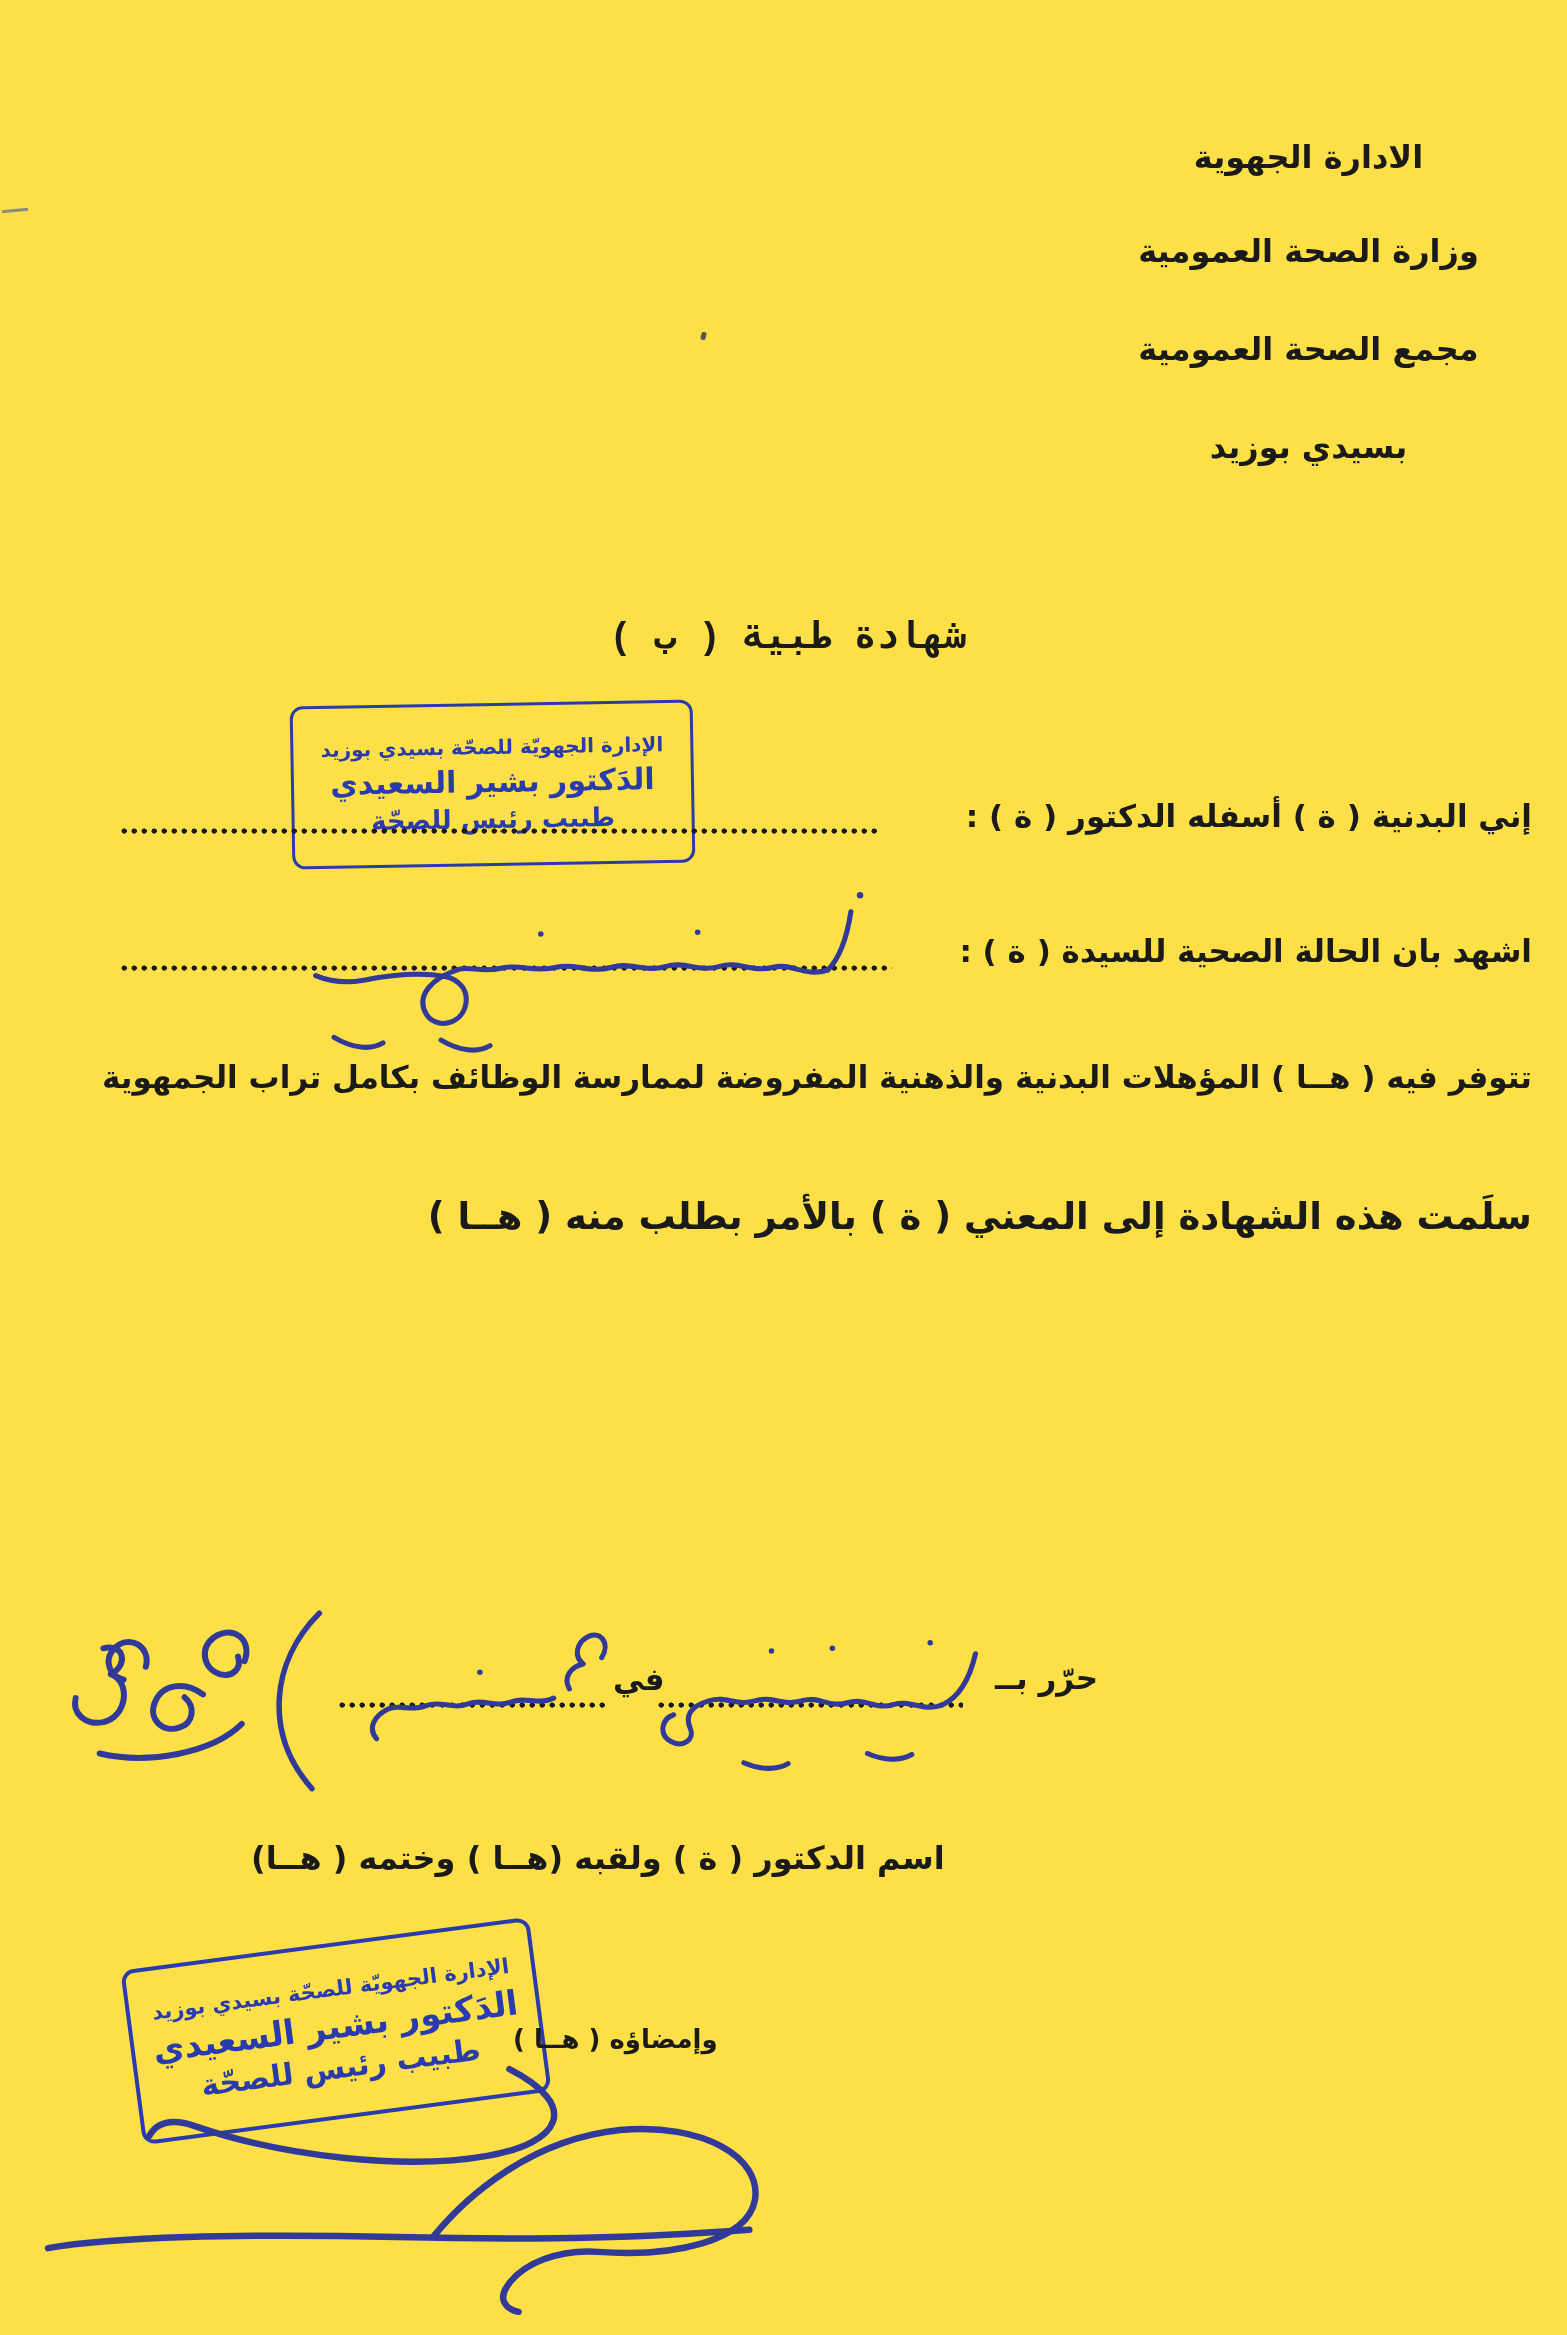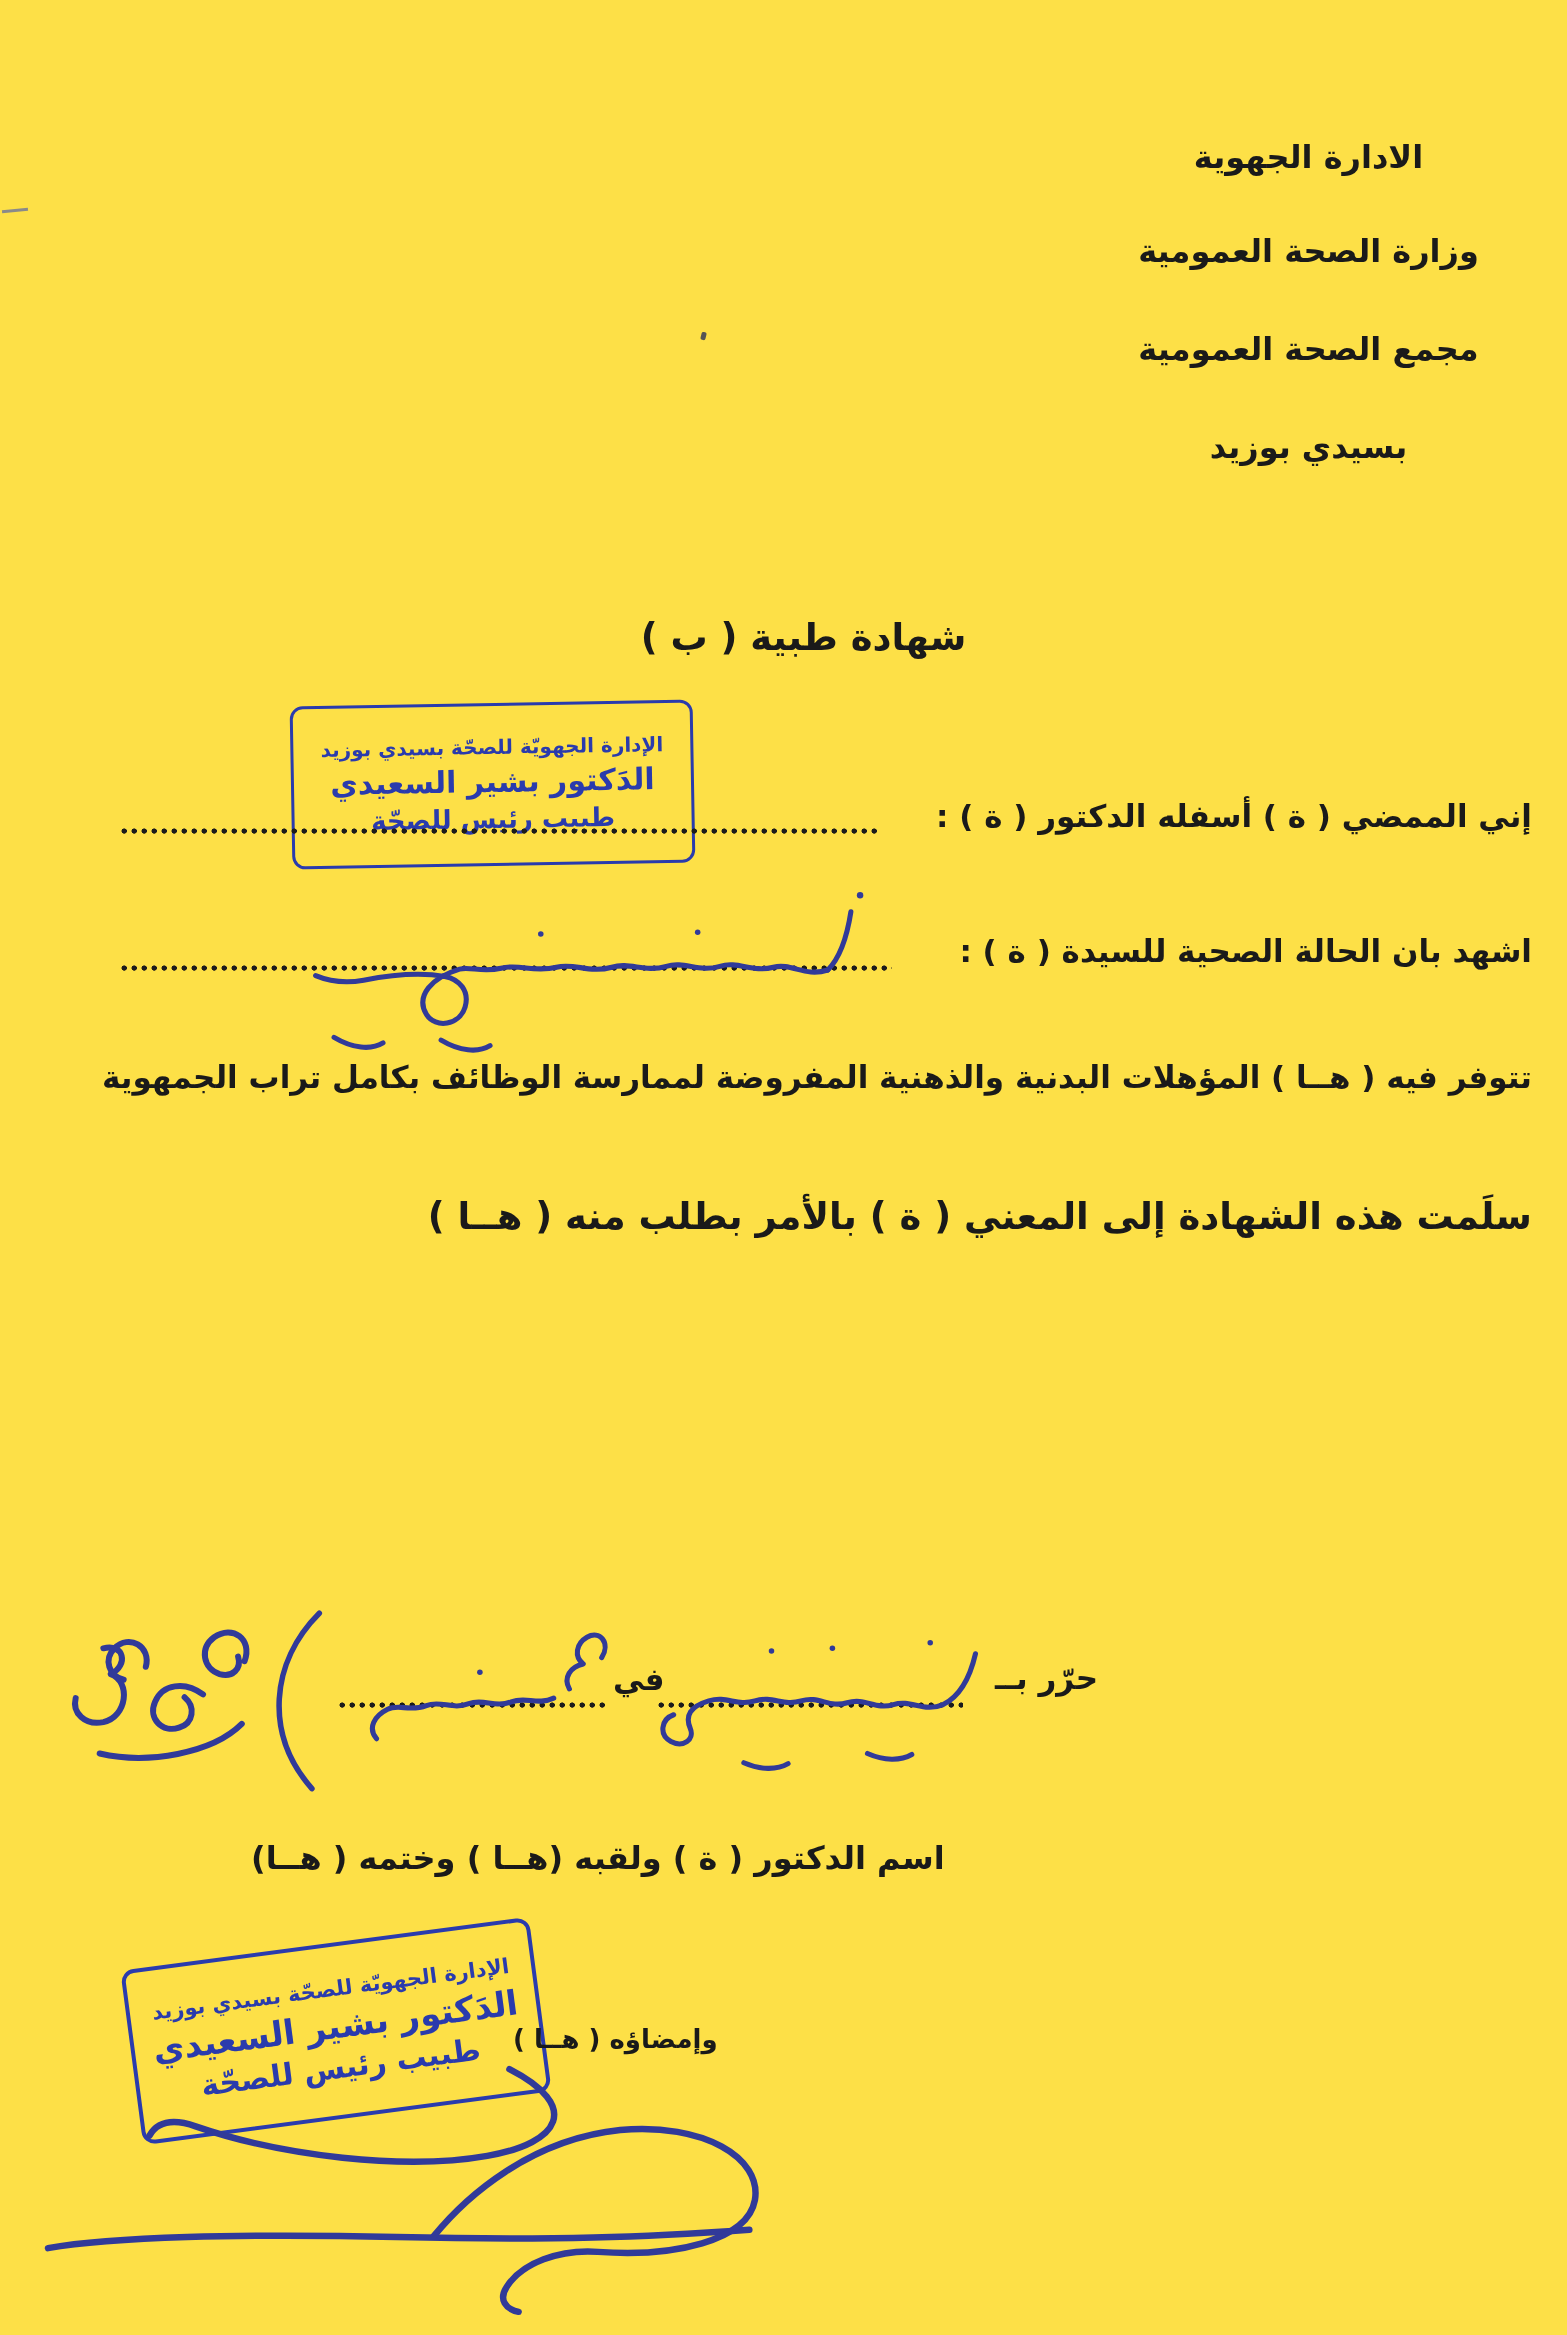--- a/index.html
+++ b/index.html
@@ -41,29 +41,29 @@
 <div class="page">
 
   <div class="mark" style="left:1.8px;top:209px;width:26px;height:2.8px;transform:rotate(-5deg);"></div>
   <div class="mark" style="left:701px;top:332px;width:4.6px;height:8.3px;border-radius:1.8px;background:#555;transform:rotate(14deg);"></div>
 
   <div class="t center" style="left:1050px;top:137px;width:517px;font-size:32px;">الادارة الجهوية</div>
   <div class="t center" style="left:1050px;top:231px;width:517px;font-size:32px;">وزارة الصحة العمومية</div>
   <div class="t center" style="left:1050px;top:427px;width:517px;font-size:32px;">بسيدي بوزيد</div>
   <div class="t center" style="left:1050px;top:329px;width:517px;font-size:32px;">مجمع الصحة العمومية</div>
 
-  <div class="t center" style="left:591px;top:615px;width:425px;font-size:37px;">شهادة طبية ( ب )</div>
+  <div class="t center" style="left:575px;top:615px;width:425px;font-size:37px;font-family:Liberation Mono, monospace;">شهادة طبية ( ب )</div>
 
   <div class="stamp" id="stamp-top" style="left:291px;top:703px;width:397px;height:157px;transform:rotate(-1deg);">
     <div class="s1">الإدارة الجهويّة للصحّة بسيدي بوزيد</div>
     <div class="s2">الدَكتور بشير السعيدي</div>
     <div class="s3">طبيب رئيس للصحّة</div>
   </div>
 
-  <div class="t" style="right:35px;top:797px;font-size:31px;">إني الممضي ( ة )  أسفله الدكتور ( ة ) :</div>
+  <div class="t" style="right:35px;top:797px;font-size:31px;">إني البدنية ( ة )  أسفله الدكتور ( ة ) :</div>
   <div class="dots" style="left:120px;top:827px;width:760px;"></div>
 
   <div class="t" style="right:35px;top:932px;font-size:31px;">اشهد بان الحالة الصحية للسيدة ( ة ) :</div>
   <div class="dots" style="left:120px;top:964px;width:772px;"></div>
 
   <div class="t" style="right:35px;top:1058px;font-size:31px;">تتوفر فيه ( هــا ) المؤهلات البدنية والذهنية المفروضة لممارسة الوظائف بكامل تراب الجمهوية</div>
 
   <div class="t" style="right:35px;top:1194px;font-size:37px;">سلَمت هذه الشهادة إلى المعني ( ة ) بالأمر  بطلب منه ( هــا )</div>
 
   <div class="t" style="right:469px;top:1659px;font-size:31px;">حرّر بــ</div>

